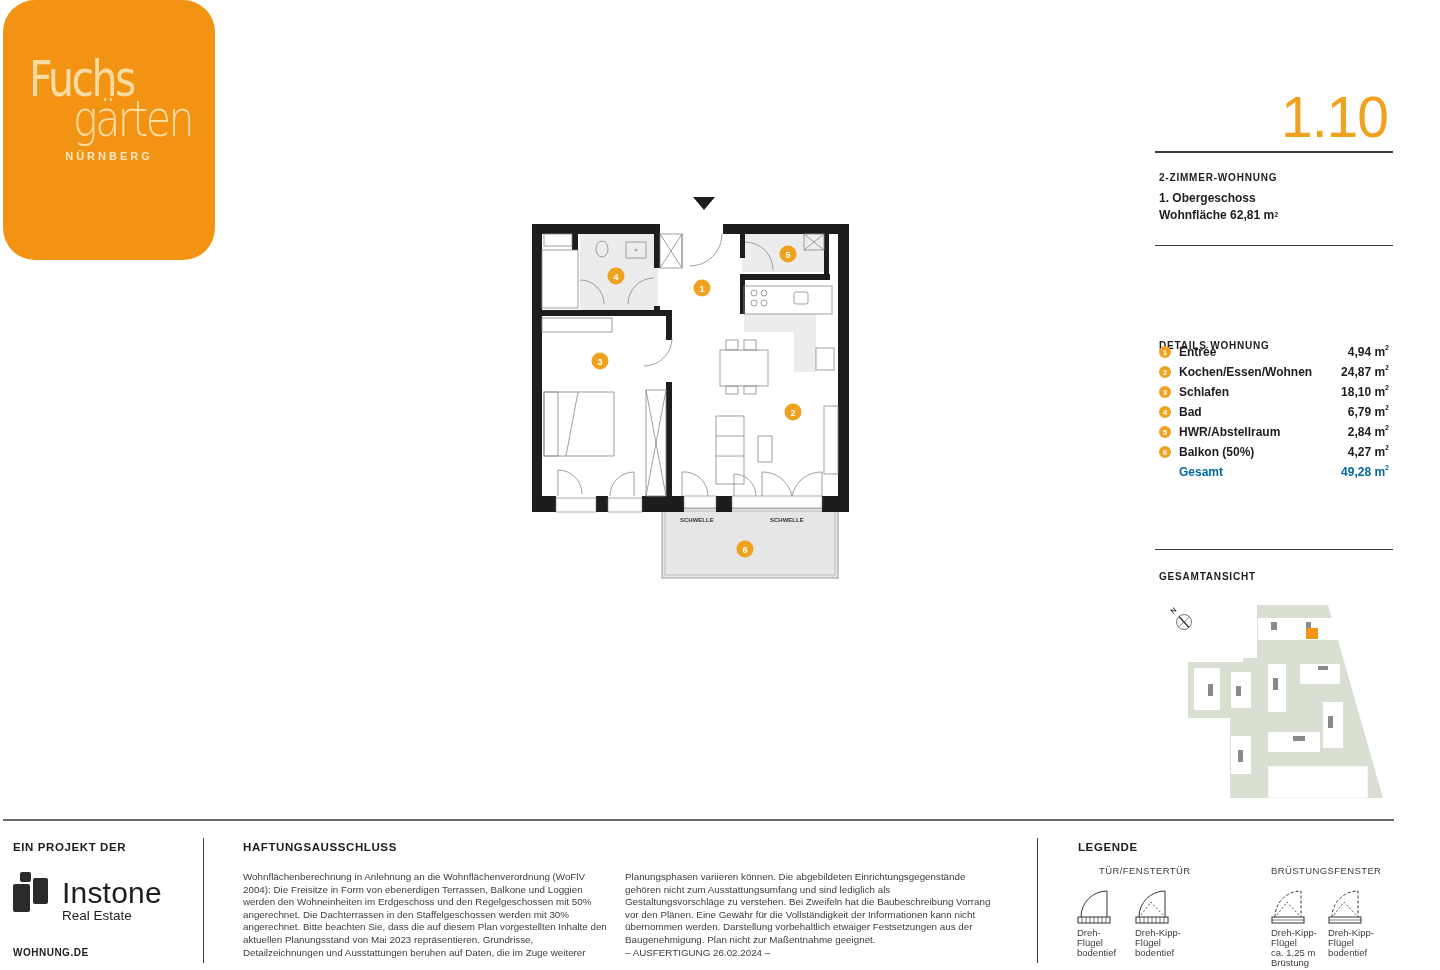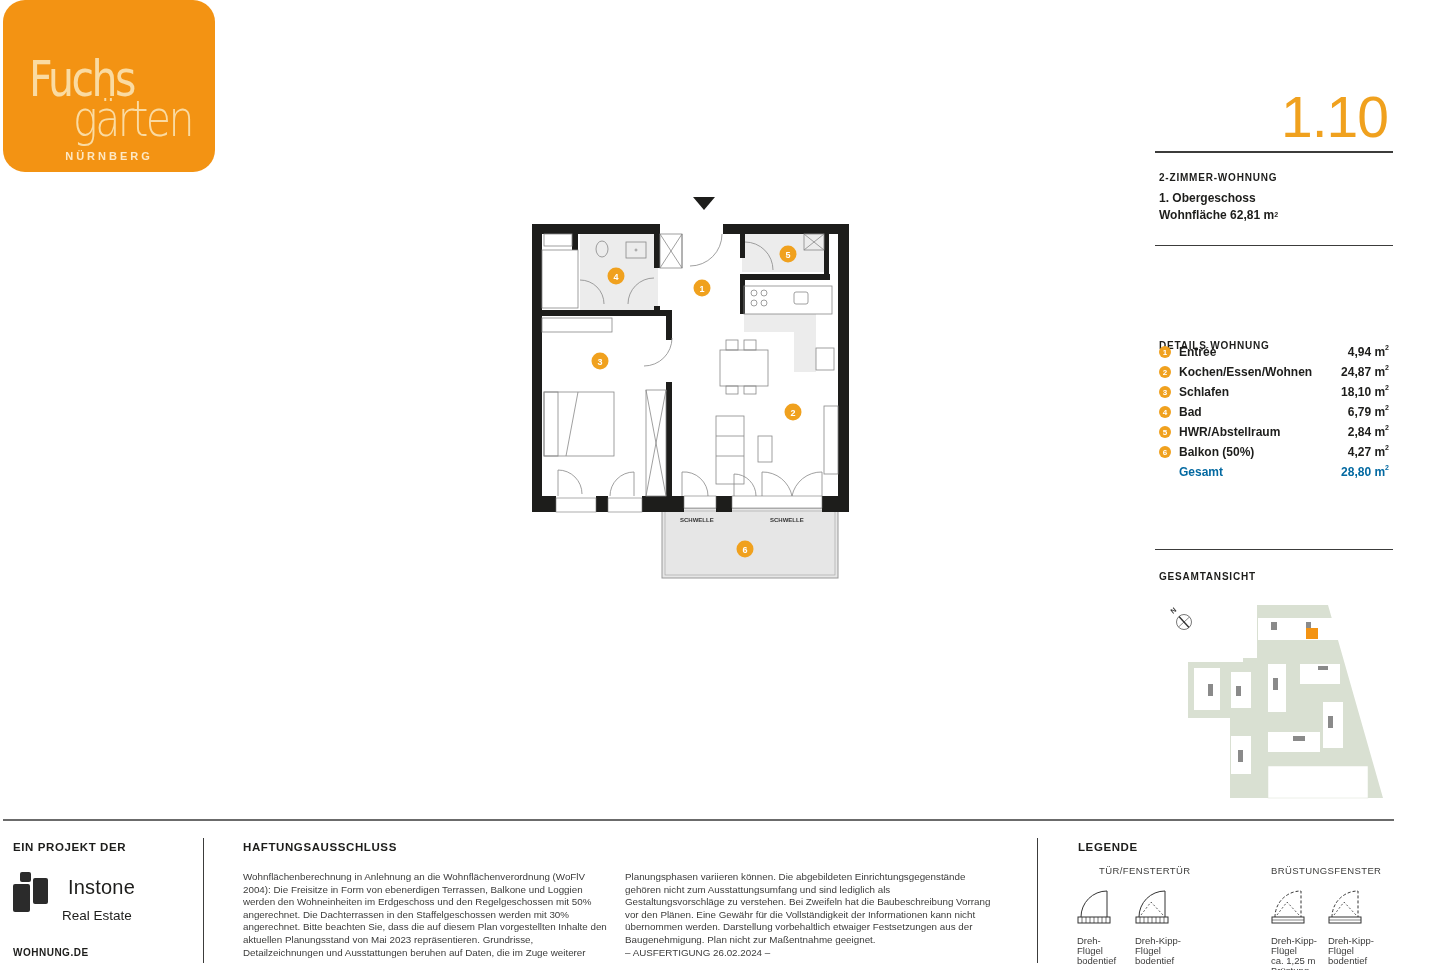--- a/index.html
+++ b/index.html
@@ -1,19 +1,19 @@
 <!DOCTYPE html>
 <html><head>
 <meta charset="utf-8">
 <style>
   * { box-sizing: border-box; margin: 0; padding: 0; }
   html, body { width: 1440px; height: 970px; background: #ffffff; overflow: hidden; }
   body { position: relative; font-family: "Liberation Sans", "DejaVu Sans", sans-serif; color: #1d1d1b; }
 
-  .logo { position: absolute; left: 3px; top: 0px; width: 212px; height: 172px; background: #f39313; border-radius: 22px; }
+  .logo { position: absolute; left: 3px; top: 0px; width: 212px; height: 260px; background: #f39313; border-radius: 32px; }
   .logo .w1, .logo .w2 { position: absolute; color: #fbe3b2; font-family: "DejaVu Sans", sans-serif; font-weight: 200; font-size: 50px; letter-spacing: -3px; line-height: 1; }
   .logo .w1 { left: 26px; top: 54px; transform: scaleX(0.82); transform-origin: left; font-weight: normal; -webkit-text-stroke: 0; opacity: 0.9; }
   .logo .w2 { left: 70px; top: 94px; transform: scaleX(0.82); transform-origin: left; opacity: 0.9; }
   .logo .city { position: absolute; left: 0; right: 0; top: 150px; text-align: center; color: #fde8c4; font-size: 11px; letter-spacing: 3px; font-weight: bold; }
 
   .unit-no { position: absolute; right: 52px; top: 84px; color: #f0a11e; font-size: 57px; font-weight: normal; letter-spacing: -1px; }
   .hr { position: absolute; height: 2px; background: #3c3c3b; }
   .side { position: absolute; left: 1159px; width: 230px; }
   .h-cap { font-weight: bold; font-size: 10px; letter-spacing: 0.8px; color: #1d1d1b; }
   .side .sub { font-size: 12px; font-weight: bold; line-height: 17px; color: #1d1d1b; }
@@ -32,28 +32,28 @@
 
   
   .site { position: absolute; left: 1168px; top: 600px; width: 220px; height: 200px; }
 
   
   .footer-line { position: absolute; left: 3px; top: 819px; width: 1391px; height: 2px; background: #6b6b6b; }
   .vdiv { position: absolute; top: 838px; width: 1px; height: 125px; background: #3c3c3b; }
   .foot-h { position: absolute; font-weight: bold; font-size: 11.5px; letter-spacing: 0.6px; color: #1d1d1b; }
   .instone-mark { position: absolute; left: 13px; top: 872px; width: 36px; height: 40px; }
   .instone-mark div { position: absolute; background: #2b2b2b; border-radius: 2px; }
-  .instone-name { position: absolute; left: 68px; top: 876px; font-size: 20px; color: #1d1d1b; letter-spacing: 0.2px; }
+  .instone-name { position: absolute; left: 62px; top: 876px; font-size: 30px; color: #1d1d1b; letter-spacing: 0.2px; }
   .instone-sub { position: absolute; left: 62px; top: 908px; font-size: 13.5px; color: #1d1d1b; }
   .instone-url { position: absolute; left: 13px; top: 947px; font-weight: bold; font-size: 10px; letter-spacing: 0.5px; }
   .disc { position: absolute; font-size: 9.8px; line-height: 12.6px; color: #3c3c3b; width: 370px; }
   .legend-sub { position: absolute; font-size: 9.5px; letter-spacing: 0.4px; color: #3c3c3b; }
   .leg-item { position: absolute; width: 60px; }
   .leg-item svg { display: block; }
-  .leg-item .lbl { font-size: 9.5px; line-height: 10px; color: #3c3c3b; margin-top: 12px; }
+  .leg-item .lbl { font-size: 9.5px; line-height: 10px; color: #3c3c3b; margin-top: 4px; }
 </style>
 </head>
 <body>
 
 <div class="logo">
   <span class="w1">Fuchs</span>
   <span class="w2">gärten</span>
   <span class="city">NÜRNBERG</span>
 </div>
 
@@ -93,21 +93,21 @@
       <span class="name">HWR/Abstellraum</span>
       <span class="val"><span>2,84 m</span><sup>2</sup></span>
     </div>
   <div class="room">
       <span class="badge">6</span>
       <span class="name">Balkon (50%)</span>
       <span class="val"><span>4,27 m</span><sup>2</sup></span>
     </div>
   <div class="room total">
       <span class="name">Gesamt</span>
-      <span class="val"><span>28,80 m</span><sup>2</sup></span>
+      <span class="val"><span>49,28 m</span><sup>2</sup></span>
     </div>
 </div>
 <div class="hr" style="left:1155px; top:549px; width:238px; height:1px;"></div>
 
 <div class="side h-cap" style="top:571px;">GESAMTANSICHT</div>
 <div class="site">
   <svg width="220" height="200" viewBox="0 0 220 200">
 
     <g transform="translate(16,22)">
       <circle cx="0" cy="0" r="7.5" fill="none" stroke="#555" stroke-width="0.8"></circle>

